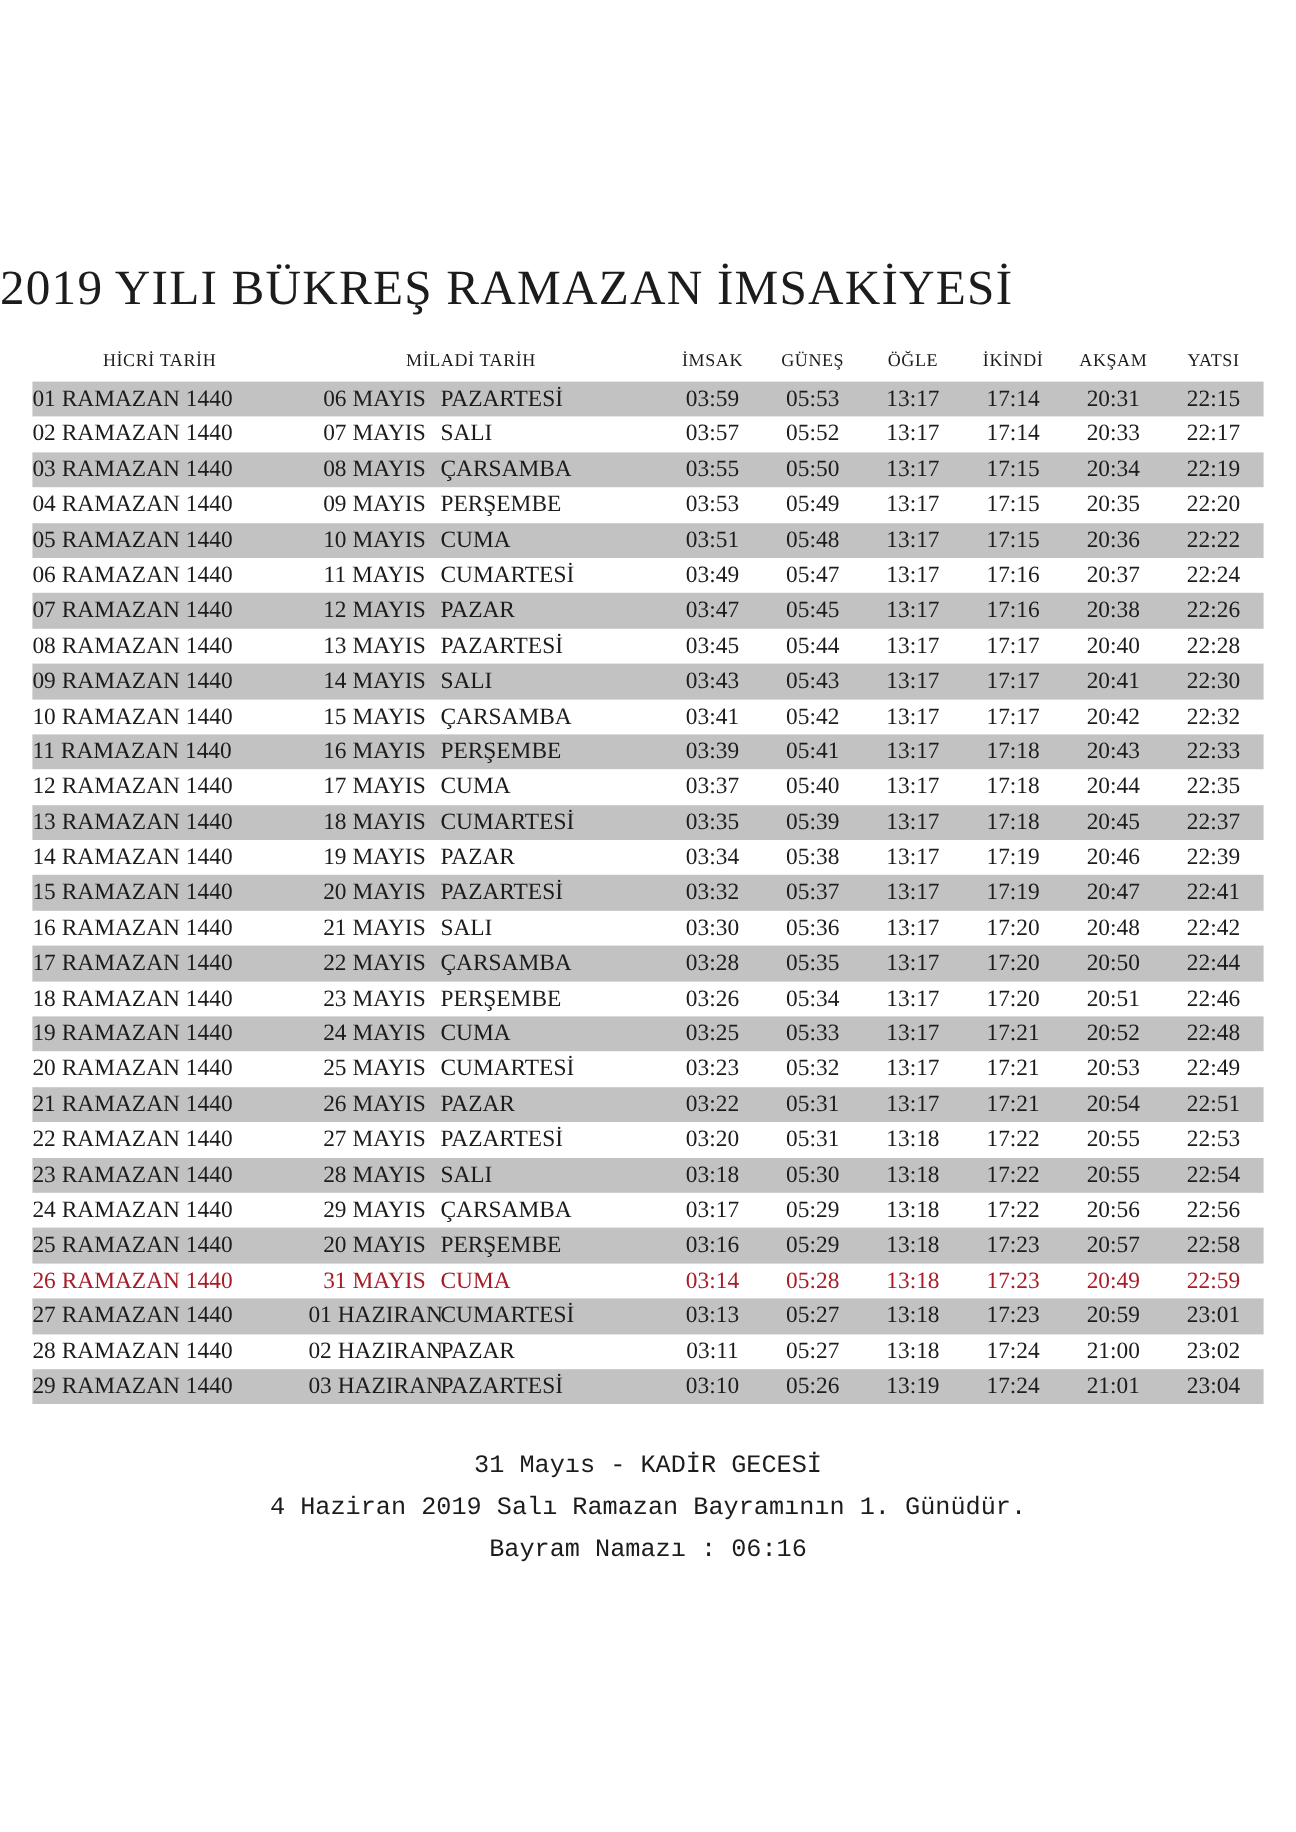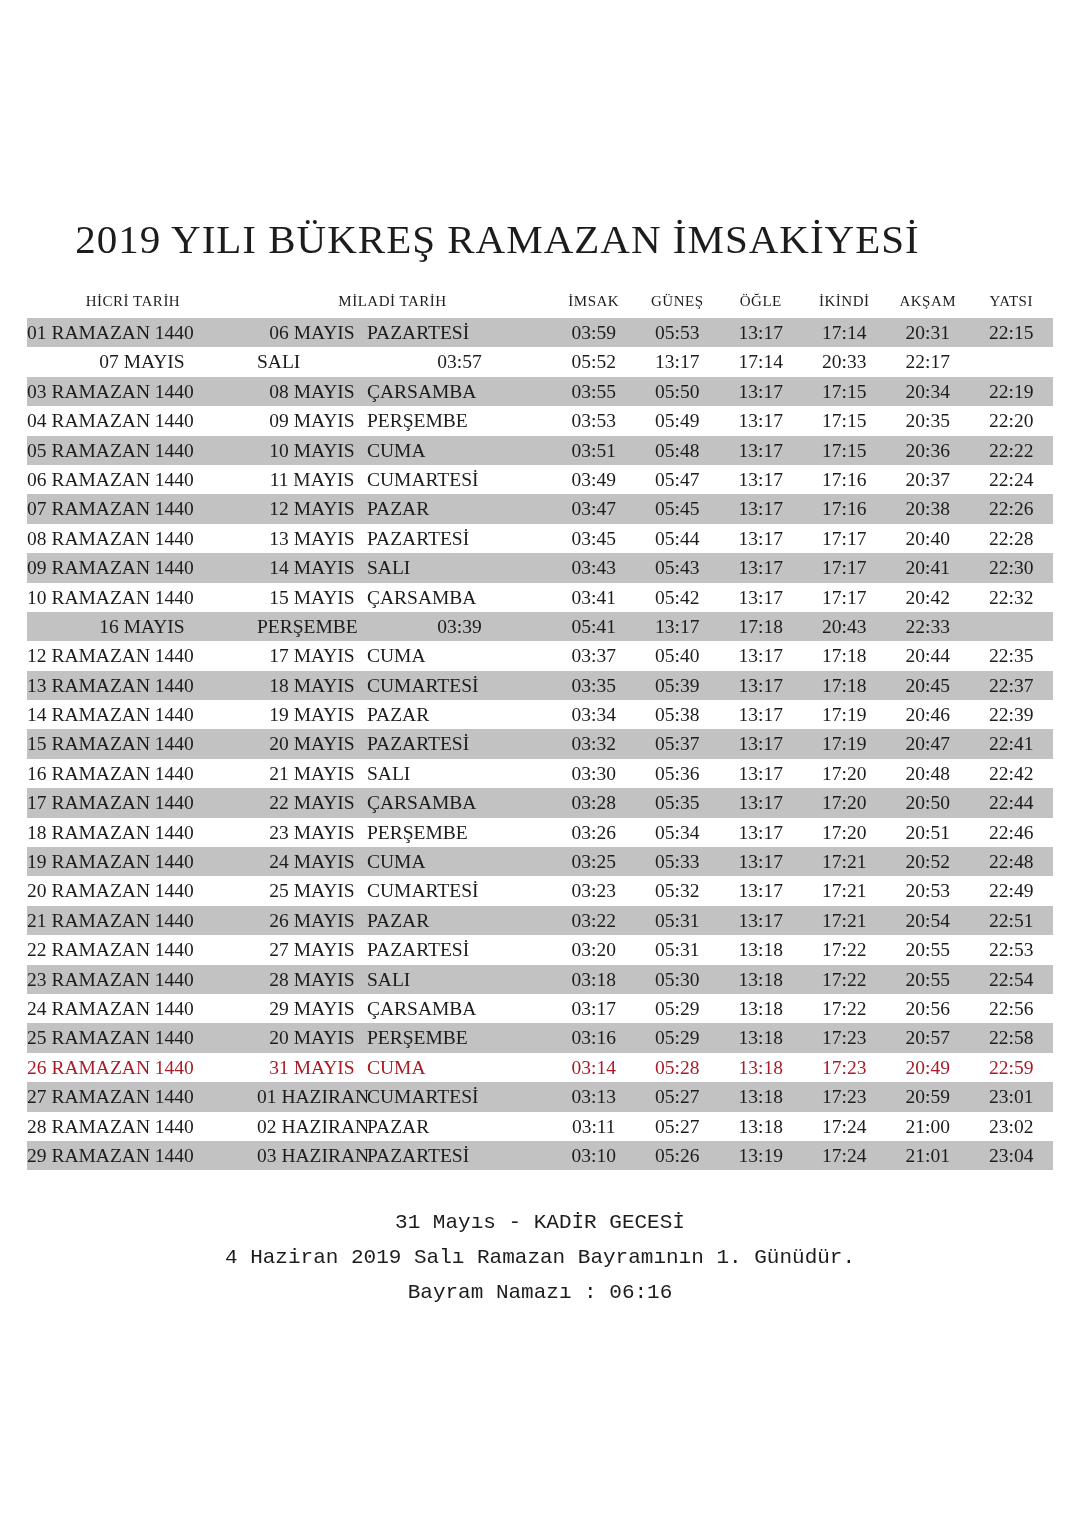--- a/index.html
+++ b/index.html
@@ -12,21 +12,21 @@
     width:1080px;height:1527px;
     background:#ffffff;
     font-family:"Liberation Serif", serif;
     color:var(--ink);
     position:relative;
   }
   .page{position:absolute;inset:0;}
   .title{
     position:absolute;
     top:215px;left:0;width:995px;
-    text-align:center;
+    text-align:left;
     font-size:41px;
     font-weight:400;
     letter-spacing:1px;
     margin:0;
     white-space:nowrap;
     font-family:Liberation Serif, serif;
   }
   .thead{
     position:absolute;
     top:284px;left:27px;width:1026px;height:26px;
@@ -90,20 +90,21 @@
         <div class="cell-date">06 MAYIS</div>
         <div class="cell-day">PAZARTESİ</div>
         <div class="cell-time">03:59</div>
         <div class="cell-time">05:53</div>
         <div class="cell-time">13:17</div>
         <div class="cell-time">17:14</div>
         <div class="cell-time">20:31</div>
         <div class="cell-time">22:15</div>
       </div>
       <div class="row">
+        <div class="cell-hicri">02 RAMAZAN 1440</div>
         <div class="cell-date">07 MAYIS</div>
         <div class="cell-day">SALI</div>
         <div class="cell-time">03:57</div>
         <div class="cell-time">05:52</div>
         <div class="cell-time">13:17</div>
         <div class="cell-time">17:14</div>
         <div class="cell-time">20:33</div>
         <div class="cell-time">22:17</div>
       </div>
       <div class="row">
@@ -188,20 +189,21 @@
         <div class="cell-date">15 MAYIS</div>
         <div class="cell-day">ÇARSAMBA</div>
         <div class="cell-time">03:41</div>
         <div class="cell-time">05:42</div>
         <div class="cell-time">13:17</div>
         <div class="cell-time">17:17</div>
         <div class="cell-time">20:42</div>
         <div class="cell-time">22:32</div>
       </div>
       <div class="row">
+        <div class="cell-hicri">11 RAMAZAN 1440</div>
         <div class="cell-date">16 MAYIS</div>
         <div class="cell-day">PERŞEMBE</div>
         <div class="cell-time">03:39</div>
         <div class="cell-time">05:41</div>
         <div class="cell-time">13:17</div>
         <div class="cell-time">17:18</div>
         <div class="cell-time">20:43</div>
         <div class="cell-time">22:33</div>
       </div>
       <div class="row">

